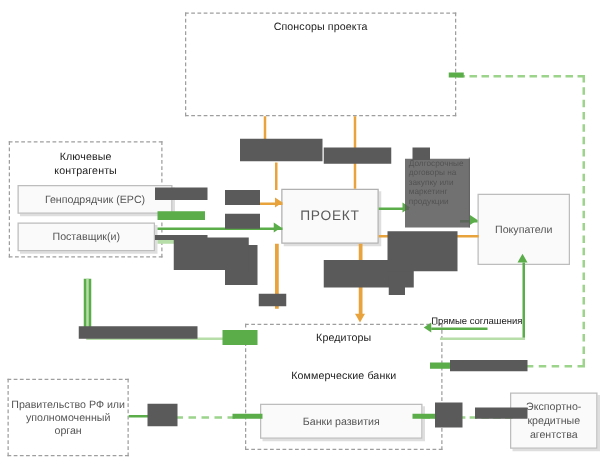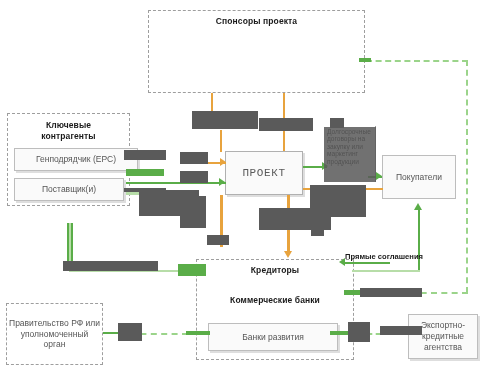--- a/index.html
+++ b/index.html
@@ -1,28 +1,28 @@
 <!DOCTYPE html>
 <html><head>
 <meta charset="utf-8">
 <style>
   html,body{margin:0;padding:0;background:#ffffff;}
   body{font-family:"Liberation Sans",sans-serif;}
   #stage{position:relative;width:485px;height:375px;overflow:hidden;background:#fff;}
 
   .grp{position:absolute;border:1px dashed #9e9e9e;box-sizing:border-box;background:transparent;}
-  .grp-title{position:absolute;width:100%;text-align:center;font-size:8.5px;font-weight:bold;color:#1a1a1a;letter-spacing:.1px;}
+  .grp-title{position:absolute;width:100%;text-align:center;font-size:8.5px;font-weight:normal;color:#1a1a1a;letter-spacing:.1px;}
 
   .node{position:absolute;box-sizing:border-box;border:1px solid #bdbdbd;background:#fafafa;
         display:flex;align-items:center;justify-content:center;text-align:center;
         font-size:8.5px;color:#555;line-height:1.28;padding:2px 3px;}
   .node.shadow{box-shadow:2px 2px 0 rgba(0,0,0,.13);}
-  .node.project{font-size:11px;color:#5a5a5a;letter-spacing:.6px;font-family:Liberation Mono, monospace;}
+  .node.project{font-size:11px;color:#5a5a5a;letter-spacing:.6px;}
 
-  .label{position:absolute;font-size:7.6px;font-weight:bold;color:#1a1a1a;white-space:nowrap;}
+  .label{position:absolute;font-size:7.6px;font-weight:normal;color:#1a1a1a;white-space:nowrap;}
   .smalltext{position:absolute;font-size:6.6px;color:#1a1a1a;line-height:1.12;white-space:pre-line;}
 
   .ln{position:absolute;}
   .ln.or{background:#e8a33d;}
   .ln.gr{background:#5aad48;}
   .ln.lgr{background:#b7dda8;}
   .ln.gy{background:#9e9e9e;}
 
   .dash-h{position:absolute;height:0;border-top:2px dashed #9bd48a;}
   .dash-v{position:absolute;width:0;border-left:2px dashed #9bd48a;}
@@ -53,21 +53,21 @@
   <div class="grp" style="left:196px;top:259px;width:158px;height:101px;"></div>
   <div class="grp-title" style="left:196px;top:295px;width:158px;">Коммерческие банки</div>
   <div class="grp-title" style="left:196px;top:265px;width:158px;">Кредиторы</div>
   <div class="node shadow" style="left:208px;top:323px;width:130px;height:28px;">Банки развития</div>
 
   <div class="grp" style="left:6px;top:303px;width:97px;height:62px;"></div>
   <div class="node" style="left:6px;top:303px;width:97px;height:62px;border:none;background:transparent;">Правительство РФ или уполномоченный орган</div>
 
   <div class="node shadow" style="left:408px;top:314px;width:70px;height:45px;">Экспортно-кредитные агентства</div>
 
-  <div class="node" style="left:382px;top:155px;width:74px;height:44px;">Покупатели</div>
+  <div class="node" style="left:382px;top:155px;width:74px;height:57px;">Покупатели</div>
 
   <div class="smalltext" style="left:327px;top:128px;width:48px;">Долгосрочные договоры на закупку или маркетинг продукции</div>
   <div class="ln gy" style="left:375px;top:126px;width:1px;height:56px;"></div>
 
   <div class="node project shadow" style="left:225px;top:151px;width:78px;height:44px;border-color:#b0b0b0;">ПРОЕКТ</div>
 
   <div class="ln or" style="left:211px;top:93px;width:1.5px;height:21px;"></div>
   <div class="ln or" style="left:283px;top:93px;width:1.5px;height:58px;"></div>
   <div class="ln or" style="left:220px;top:130px;width:1.5px;height:22px;"></div>
 

